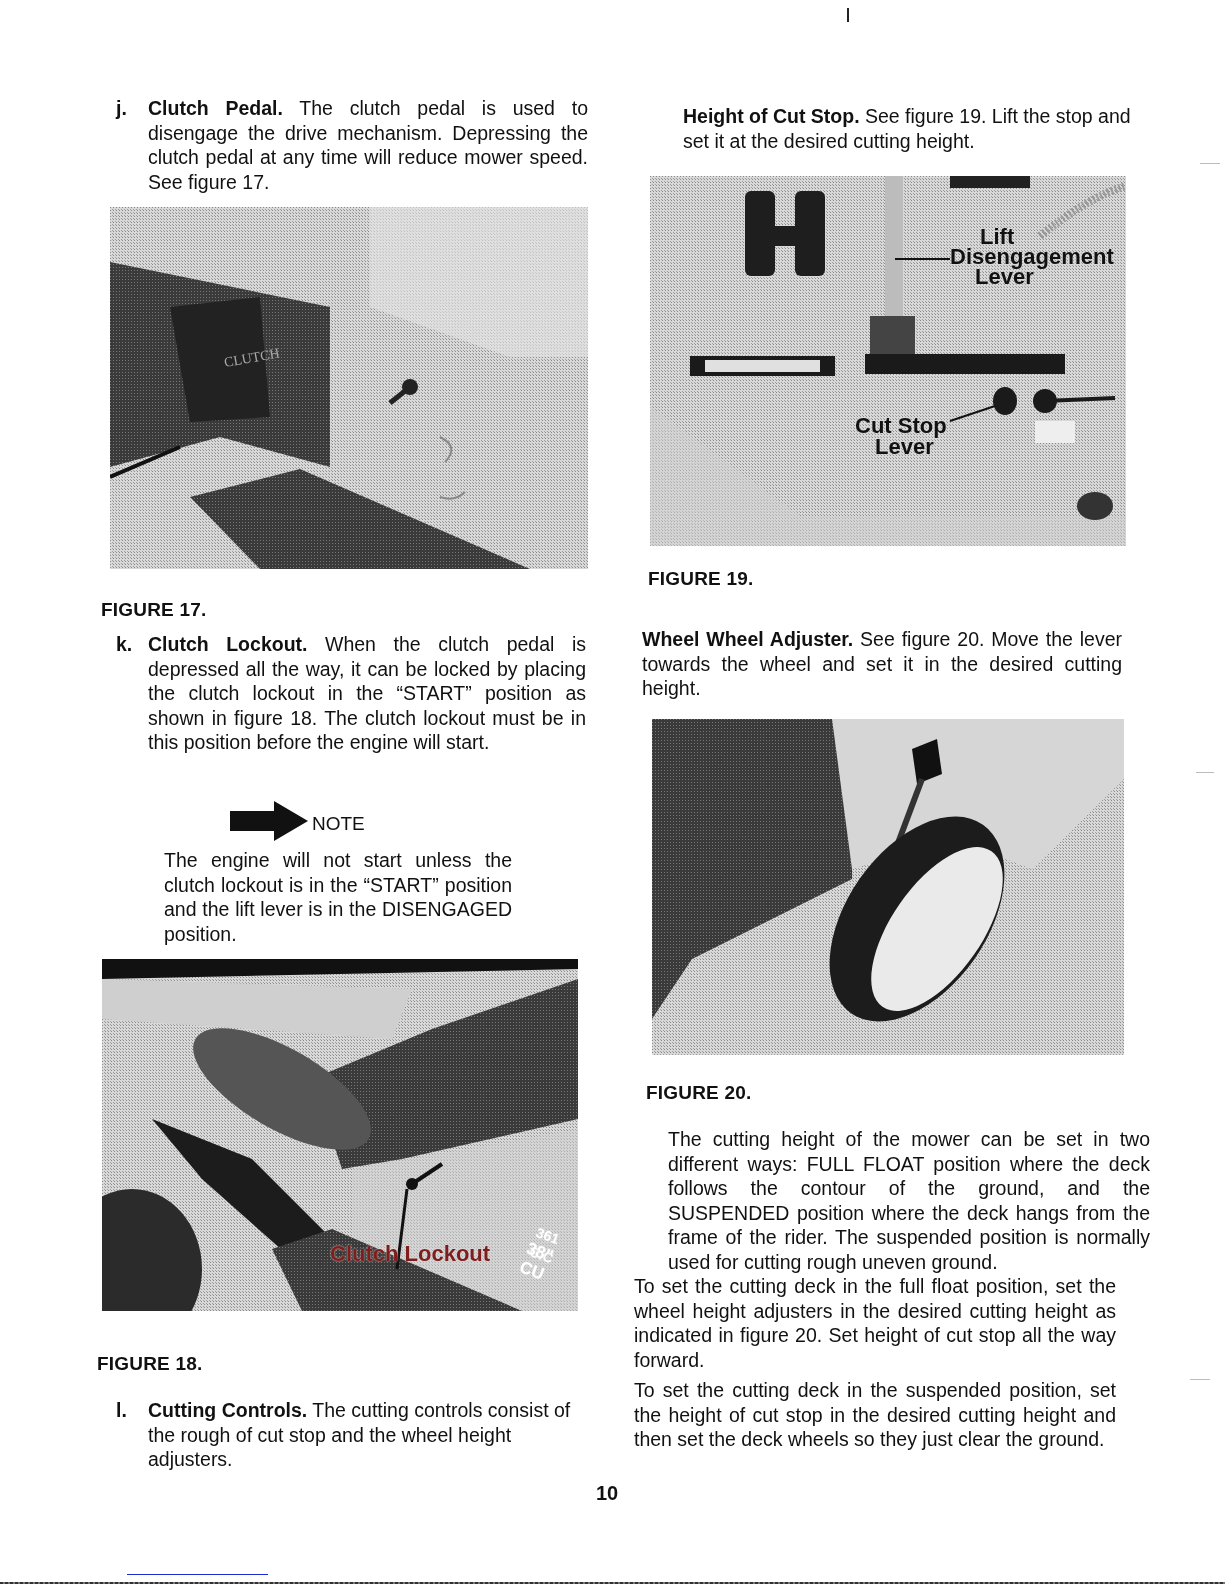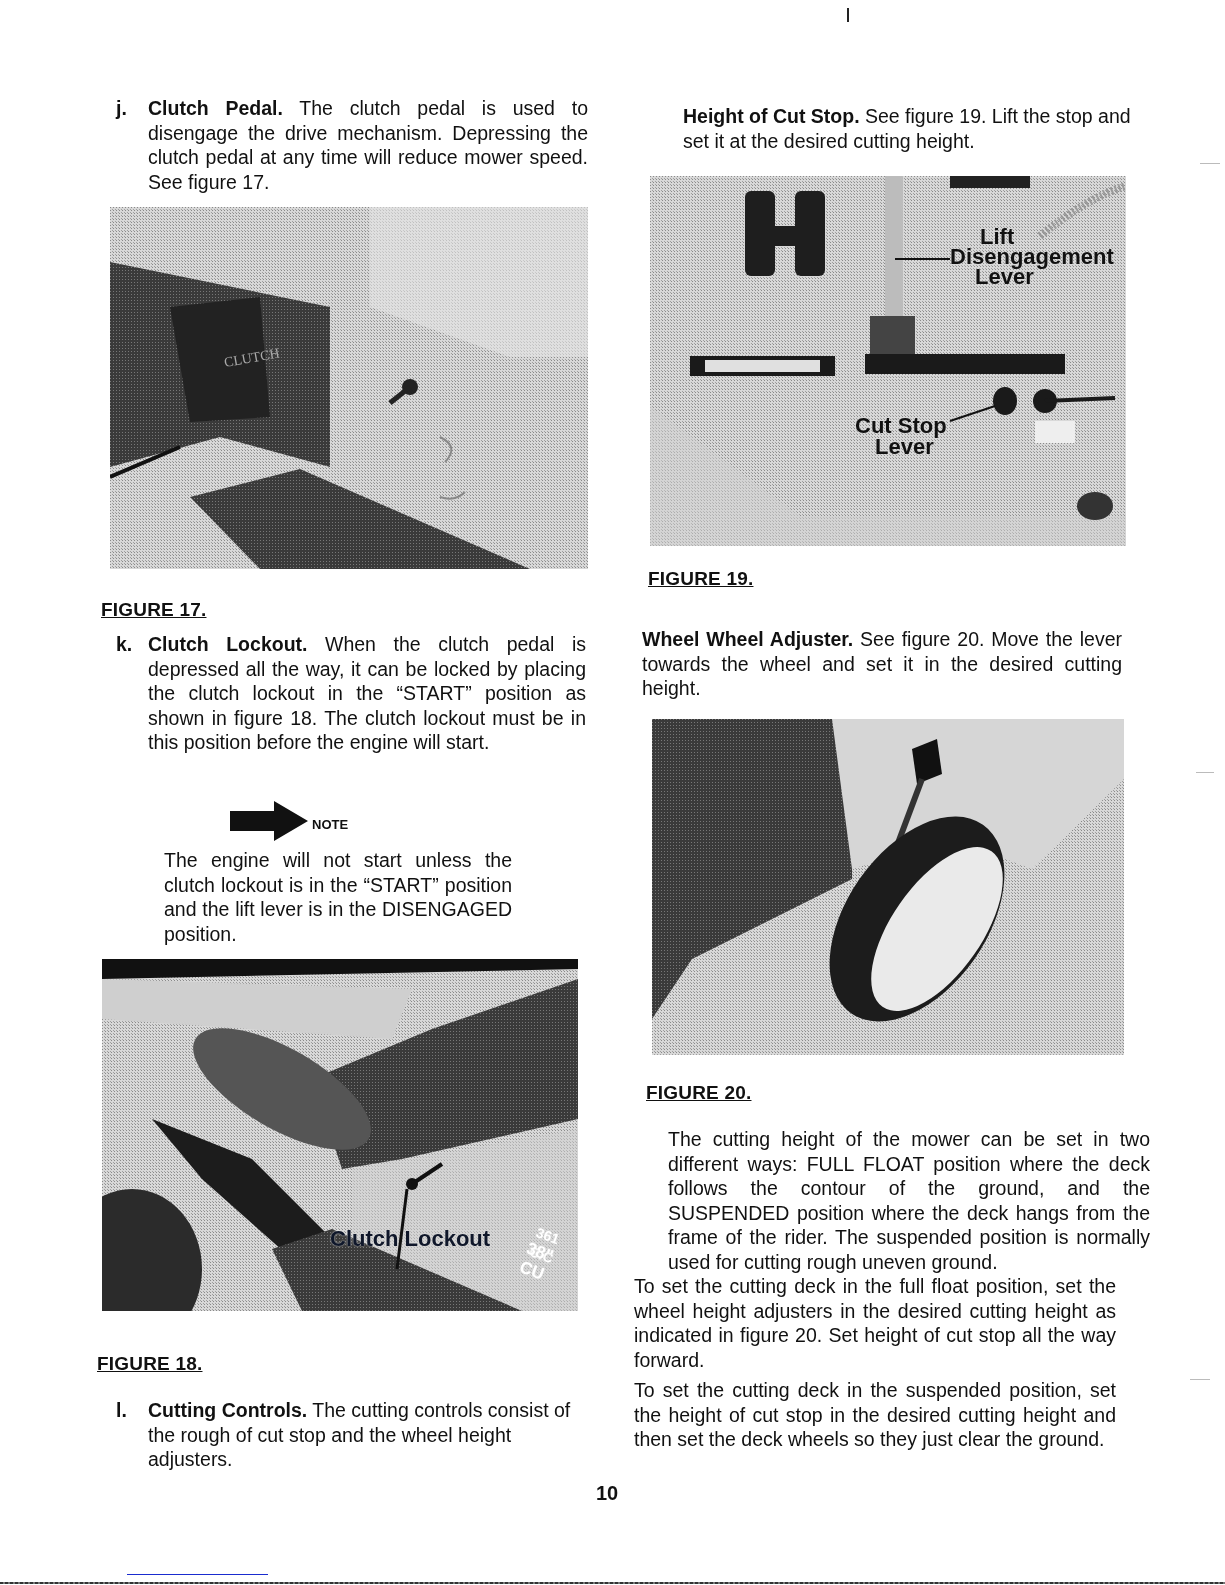--- a/index.html
+++ b/index.html
@@ -4,26 +4,26 @@
 <style>
   html, body { margin: 0; padding: 0; background: #ffffff; }
   body { width: 1225px; height: 1585px; position: relative; overflow: hidden;
          font-family: "Liberation Sans", "DejaVu Sans", sans-serif; color: #111; }
   .abs { position: absolute; }
   .para { font-size: 19.5px; line-height: 24.5px; text-align: justify; }
   .para b { font-weight: bold; }
   .item { display: flex; }
   .item .marker { width: 32px; flex: none; font-weight: bold; }
   .item .body { flex: 1; text-align: justify; }
-  .caption { font-size: 19px; font-weight: bold; letter-spacing: 0.2px; text-decoration: underline; }
+  .caption { font-size: 19px; font-weight: bold; letter-spacing: 0.2px; }
   .photo { position: absolute; overflow: hidden; background: #bdbdbd; }
   .photo svg { display: block; width: 100%; height: 100%; }
   .photo-label { position: absolute; font-weight: bold; font-size: 22px; line-height: 20px;
                  text-shadow: 0 0 2px #ddd; }
-  .note-head { display: flex; align-items: center; font-weight: bold; font-size: 13px; }
+  .note-head { display: flex; align-items: center; font-weight: normal; font-size: 19px; }
   .note-arrow { width: 78px; height: 40px; }
   .top-mark { position: absolute; left: 847px; top: 8px; width: 1.5px; height: 14px; background: #222; }
   .bottom-rule { position: absolute; left: 0; right: 0; top: 1582px; height: 2px;
                  background: repeating-linear-gradient(90deg,#333 0 3px,#777 3px 5px); }
   .blue-line { position: absolute; left: 127px; top: 1574px; width: 141px; height: 1px; background: #1a2ccf; }
   .margin-tick { position: absolute; height: 1px; background: #bbb; }
 </style>
 </head>
 <body>
 
@@ -89,21 +89,21 @@
     <polygon points="210,120 330,70 476,20 476,160 300,200 240,210" fill="url(#halftone-dark)"></polygon>
     <ellipse cx="180" cy="130" rx="100" ry="40" fill="#555" transform="rotate(30 180 130)"></ellipse>
     <polygon points="50,160 150,200 230,280 190,300 100,220" fill="#1c1c1c"></polygon>
     <polygon points="250,210 476,170 476,352 250,352" fill="#cfcfcf" opacity="0.5"></polygon>
     <ellipse cx="30" cy="310" rx="70" ry="80" fill="#2b2b2b"></ellipse>
     <polygon points="170,290 230,270 420,352 200,352" fill="url(#halftone-dark)"></polygon>
     <line x1="295" y1="310" x2="305" y2="230" stroke="#111" stroke-width="3"></line>
     <circle cx="310" cy="225" r="6" fill="#111"></circle>
     <line x1="310" y1="225" x2="340" y2="205" stroke="#111" stroke-width="4"></line>
   </svg>
-  <div class="photo-label" style="left:228px; top:270px; color:#0f172a;">Clutch Lockout</div>
+  <div class="photo-label" style="left:228px; top:285px; color:#7f1d1d;">Clutch Lockout</div>
   <div class="photo-label" style="left:430px; top:270px; font-size:14px; color:#fff; transform:rotate(20deg);">361 C.C</div>
   <div class="photo-label" style="left:420px; top:288px; font-size:17px; color:#fff; transform:rotate(20deg);">38" CU</div>
 </div>
 <div class="abs caption" style="left:97px; top:1353px;">FIGURE 18.</div>
 
 <div class="abs para item" style="left:116px; top:1398px; width:460px;">
   <span class="marker">l.</span>
   <span class="body" style="text-align:left;"><b>Cutting Controls.</b><span> The cutting controls consist of the rough of cut stop and the wheel height adjusters.</span></span>
 </div>
 

